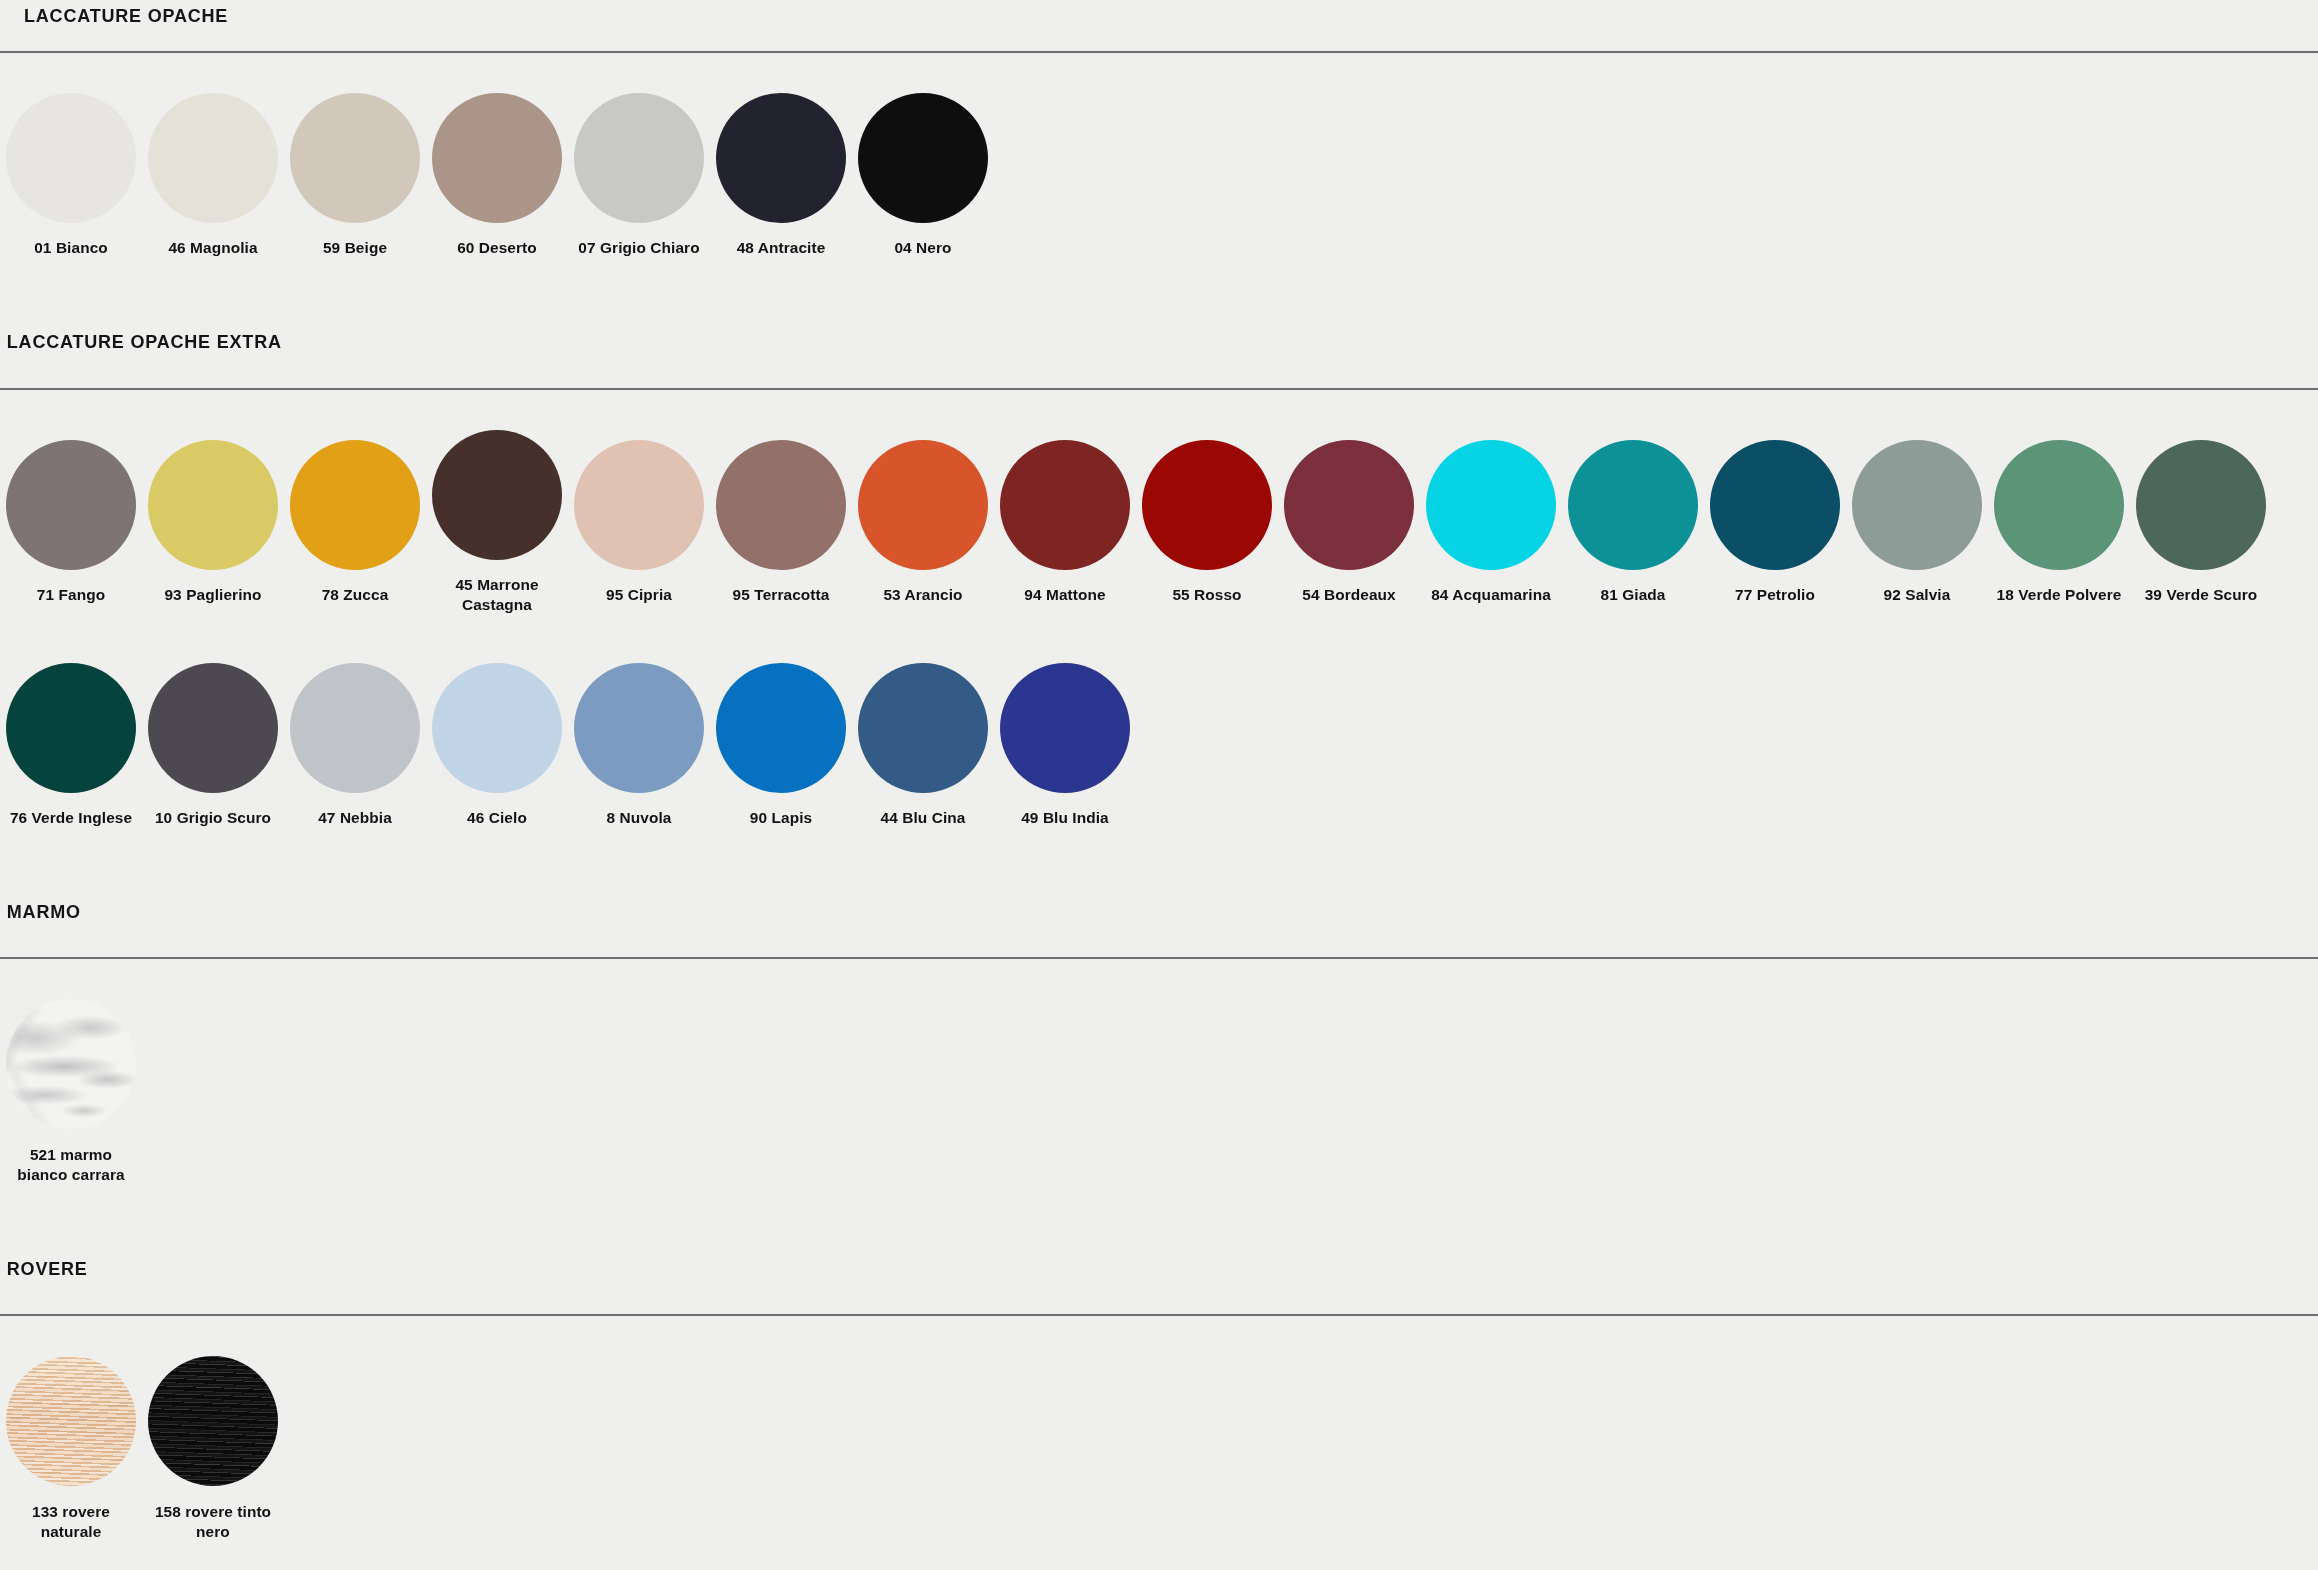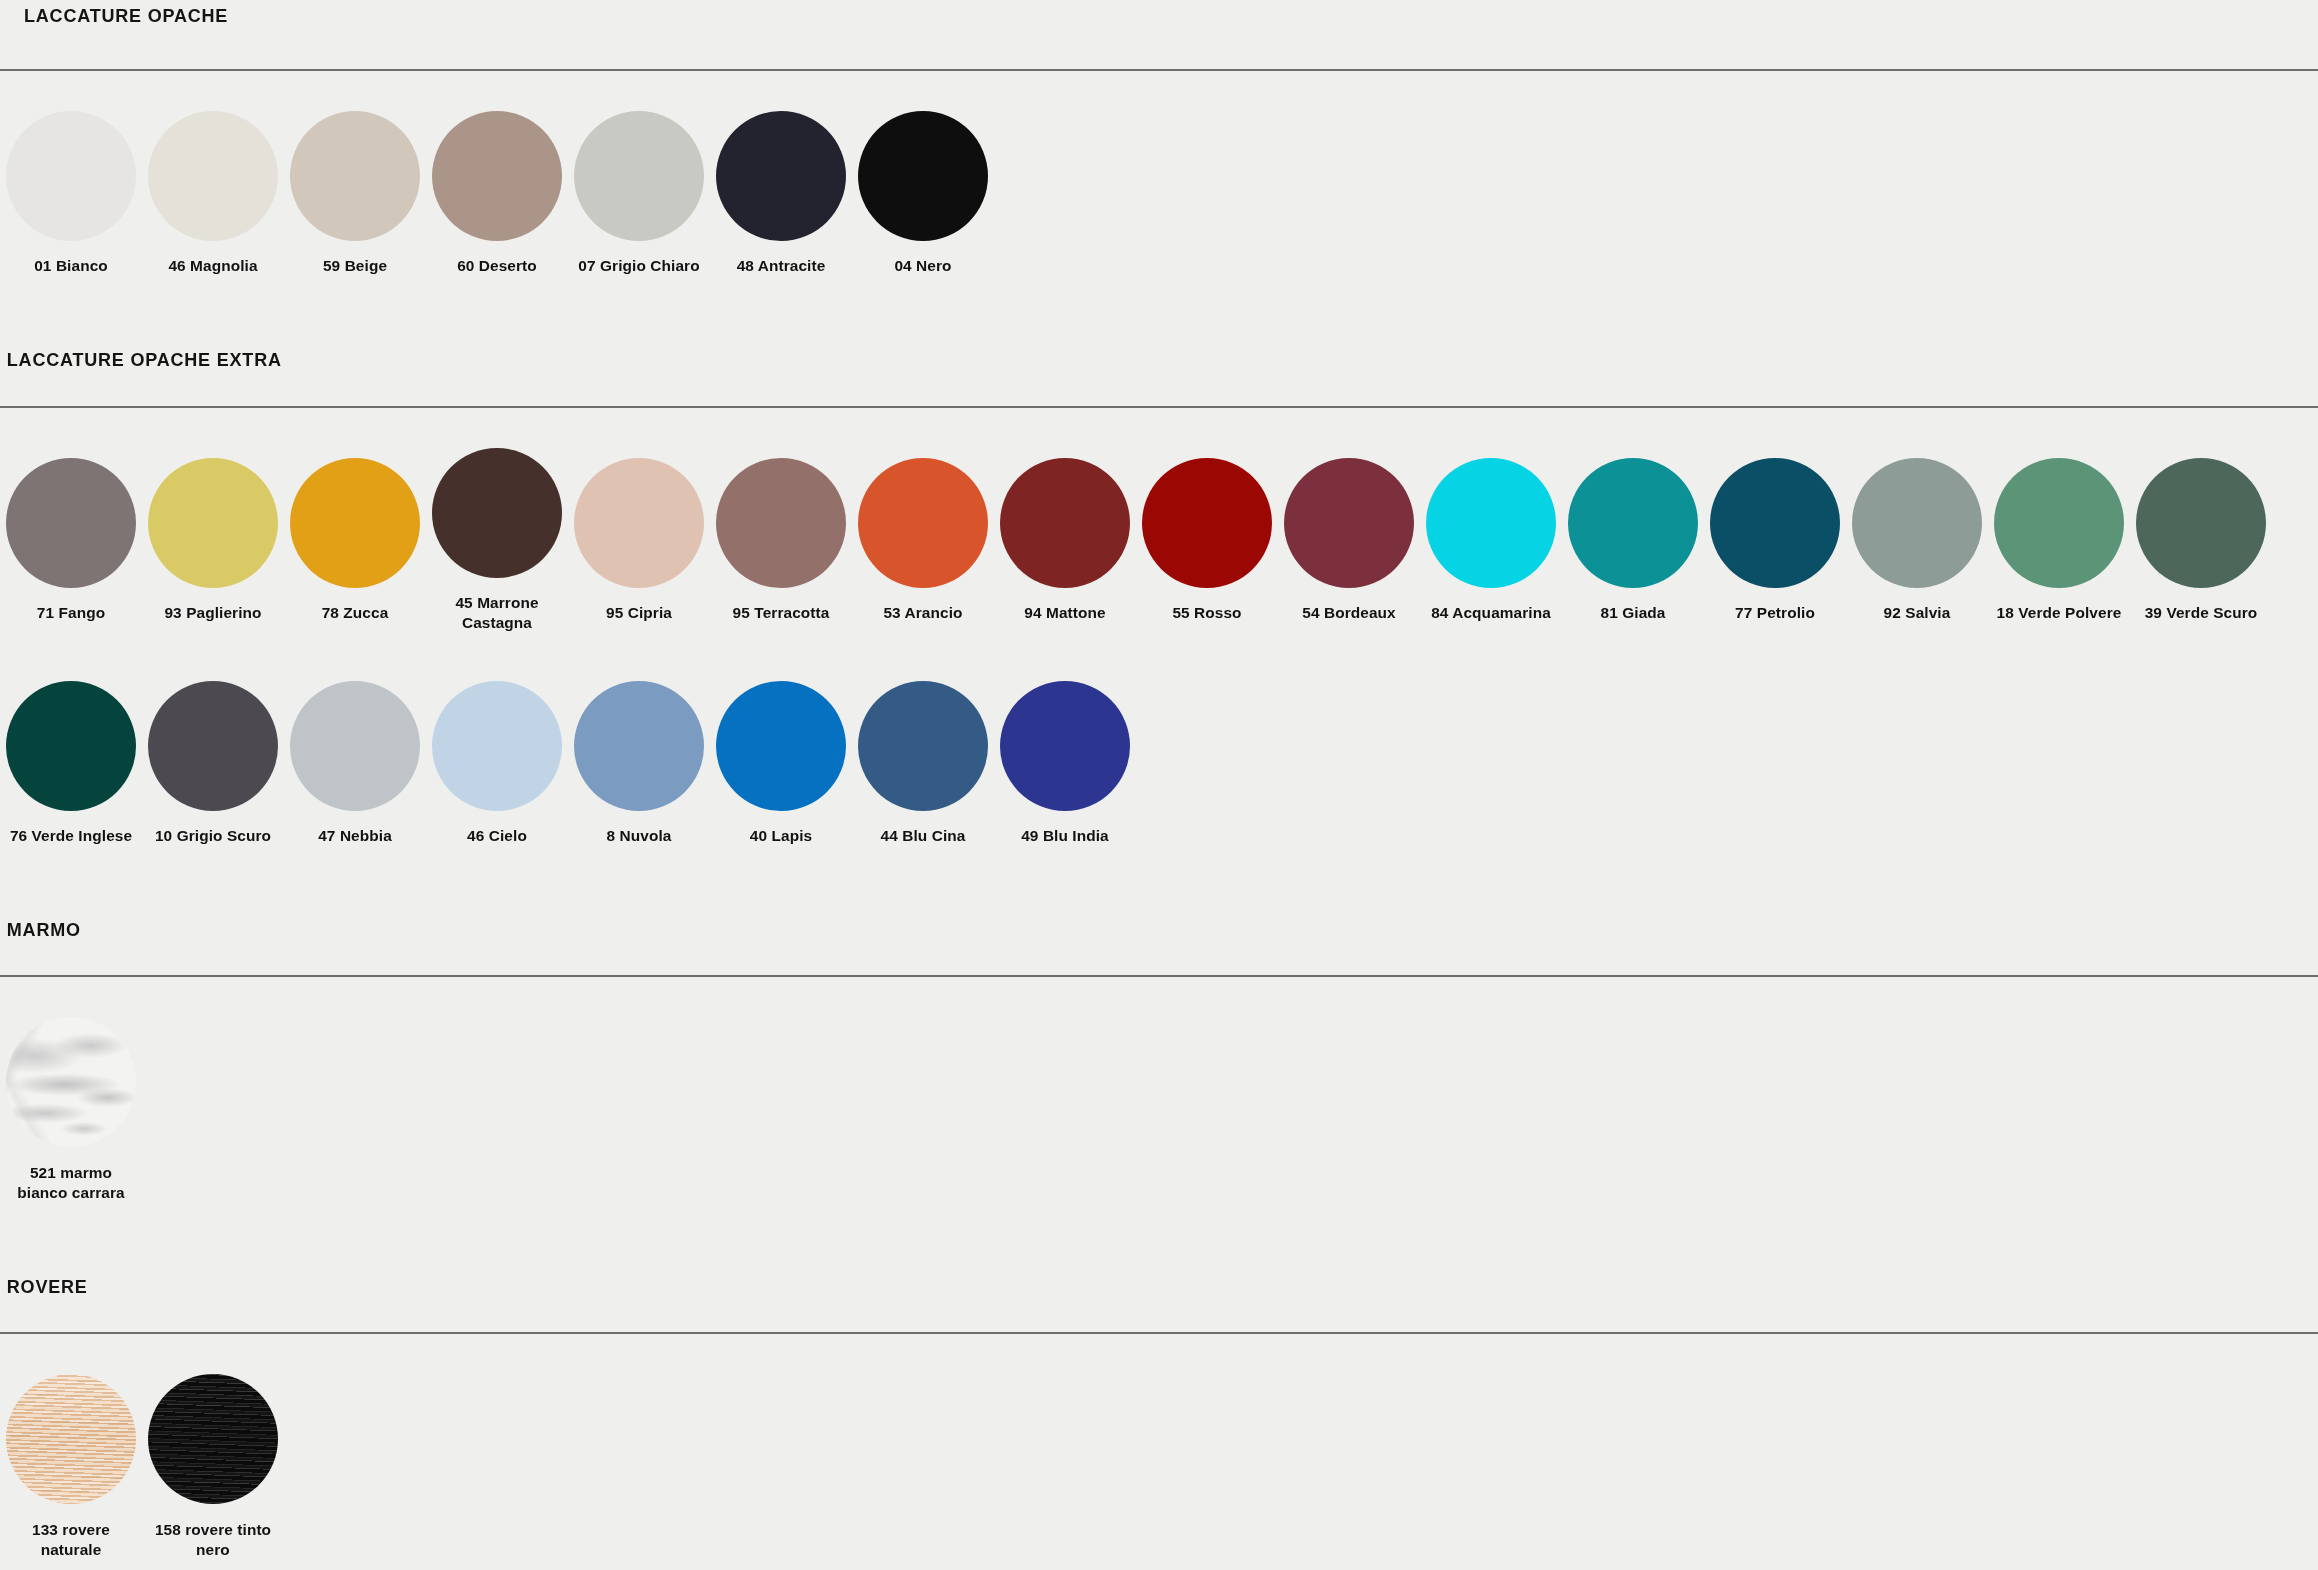--- a/index.html
+++ b/index.html
@@ -34,21 +34,21 @@
     font-size: 18px;
     font-weight: bold;
     letter-spacing: 0.8px;
     line-height: 1;
     color: #141414;
     text-transform: uppercase;
   }
 
   
   .section-head.first {
-    height: 71px;
+    height: 53px;
     align-items: flex-start;
     padding-top: 6.8px;
     padding-left: 24px;
   }
 
   
   .swatch-area {
     padding-top: 0px;
     padding-bottom: 0px;
   }
@@ -251,21 +251,21 @@
         <div class="swatch">
           <div class="disc" style="background: rgb(192, 212, 230);"></div>
           <div class="caption">46 Cielo</div>
         </div>
         <div class="swatch">
           <div class="disc" style="background: rgb(123, 156, 192);"></div>
           <div class="caption">8 Nuvola</div>
         </div>
         <div class="swatch">
           <div class="disc" style="background: rgb(5, 113, 192);"></div>
-          <div class="caption">40 Lapis</div>
+          <div class="caption">90 Lapis</div>
         </div>
         <div class="swatch">
           <div class="disc" style="background: rgb(52, 91, 133);"></div>
           <div class="caption">44 Blu Cina</div>
         </div>
         <div class="swatch">
           <div class="disc" style="background: rgb(44, 53, 144);"></div>
           <div class="caption">49 Blu India</div>
         </div>
       </div>

